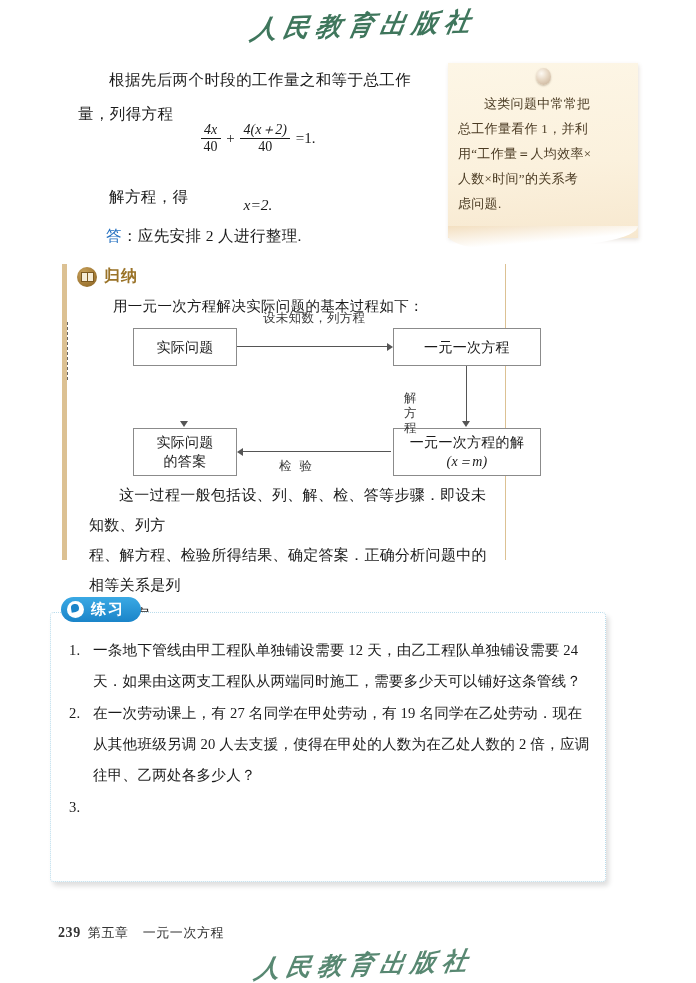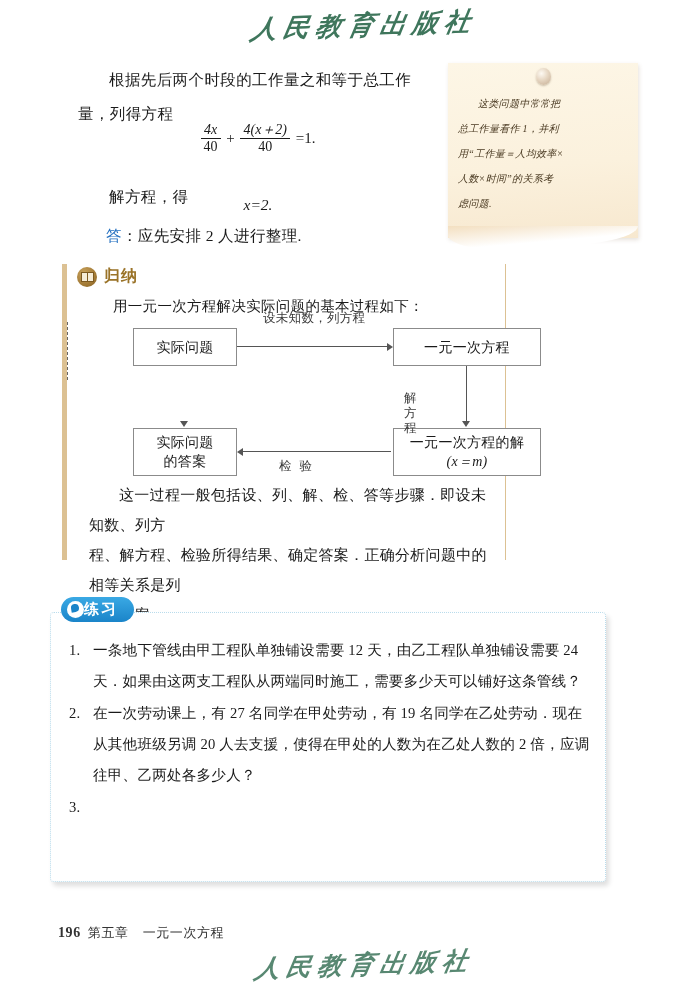--- a/index.html
+++ b/index.html
@@ -124,25 +124,24 @@
     margin-left: -7px;
     border-radius: 50%;
     background: radial-gradient(circle at 36% 32%, #fdf9f2 0%, #e6d6c2 45%, #c3ab91 100%);
     box-shadow: 0 1px 2px rgba(110, 85, 55, .35);
   }
   .sticky-text {
     position: absolute;
     left: 10px;
     right: 8px;
     top: 28px;
-    font-size: 10px;
+    font-size: 13px;
     line-height: 25px;
     color: #4a3a22;
     font-family: "Liberation Serif", "DejaVu Serif", serif;
-    font-style: italic;
     letter-spacing: .3px;
   }
   .sticky-text .indent { text-indent: 2em; }
 
   
   .summary {
     position: absolute;
     left: 62px;
     top: 264px;
     width: 444px;
@@ -277,20 +276,21 @@
   .exercise-badge {
     position: absolute;
     left: 10px;
     top: -16px;
     height: 25px;
     padding: 0 16px 0 6px;
     border-radius: 13px;
     background: linear-gradient(180deg, #3aa9e4 0%, #1a84c9 100%);
     display: flex;
     align-items: center;
+    gap: 7px;
     color: #fff;
     font-size: 15px;
     font-weight: 700;
     letter-spacing: 2px;
   }
   .badge-icon {
     width: 17px;
     height: 17px;
     border-radius: 50%;
     background: #fff;
@@ -452,18 +452,18 @@
         <span class="ex-num">2.</span>
         <span>在一次劳动课上，有 27 名同学在甲处劳动，有 19 名同学在乙处劳动．现在从其他班级另调 20 人去支援，使得在甲处的人数为在乙处人数的 2 倍，应调往甲、乙两处各多少人？</span>
       </li>
       <li class="ex-item">
         <span class="ex-num">3.</span>
       </li>
     </ul>
   </div>
 
   <div class="footer">
-    <span class="footer-page">196</span><span class="footer-chapter">第五章</span><span class="footer-title">一元一次方程</span>
+    <span class="footer-page">239</span><span class="footer-chapter">第五章</span><span class="footer-title">一元一次方程</span>
   </div>
 
   <div class="watermark watermark-bottom">人民教育出版社</div>
 
 </div>
 
 </body></html>

